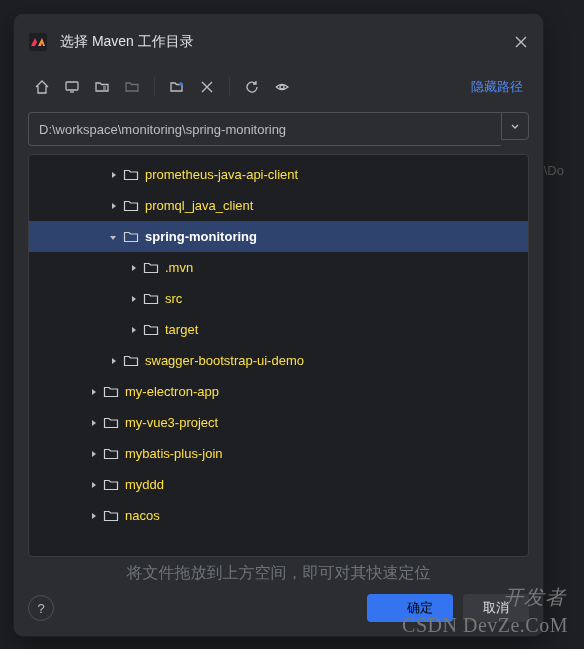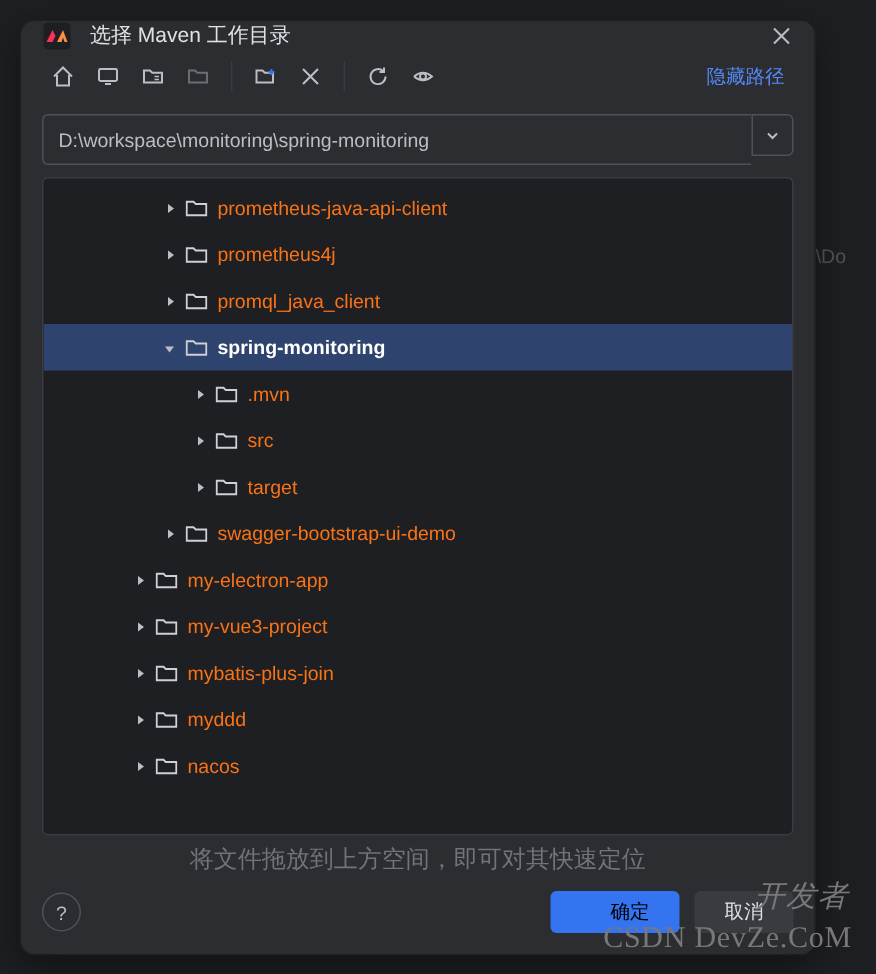--- a/index.html
+++ b/index.html
@@ -14,21 +14,21 @@
   position: absolute; left: 13px; top: 13px;
   width: 531px; height: 624px;
   background: #2b2d30;
   border: 1px solid #1e1f22;
   border-radius: 10px;
   display: flex; flex-direction: column;
   box-shadow: 0 8px 24px rgba(0,0,0,.4);
 }
 .titlebar {
   display: flex; align-items: center;
-  padding: 0 14px; gap: 12px;
+  padding: 18px 14px; gap: 12px;
 }
 .app-icon {
   width: 20px; height: 20px; position: relative;
 }
 .app-icon svg { width: 20px; height: 20px; }
 .title { font-size: 14px; color: #dfe1e5; flex: 1; }
 .close-x { width: 16px; height: 16px; cursor: pointer; }
 .toolbar {
   display: flex; align-items: center;
   padding: 4px 14px 8px; gap: 2px; justify-content: center;
@@ -74,21 +74,21 @@
   cursor: pointer;
 }
 .node.selected { background: #2e436e; font-weight: bold; }
 .indent { display: inline-block; height: 1px; }
 .arrow {
   width: 16px; height: 16px;
   display: flex; align-items: center; justify-content: center;
   flex-shrink: 0;
 }
 .folder-ic { width: 16px; height: 16px; margin: 0 6px 0 2px; flex-shrink: 0; }
-.node-label { color: #f97316; white-space: nowrap; }
+.node-label { color: #fde047; white-space: nowrap; }
 .node.selected .node-label { color: #fff; }
 .hint {
   text-align: center; font-size: 16px;
   color: #6f737a; padding: 6px 0 10px;
 }
 .footer {
   display: flex; align-items: center;
   padding: 0 14px 14px; gap: 10px;
 }
 .help {
@@ -219,32 +219,20 @@
         <div class="node">
           <span class="indent" style="width:76px"></span>
           <span class="arrow">
             <svg width="12" height="12" viewBox="0 0 12 12">
               <path d="M5 3 L9 6 L5 9 Z" fill="#bcbec4"></path>
             </svg>
           </span>
           <span class="folder-ic"><svg viewBox="0 0 16 16">
               <path d="M1.5 3.5 H6 L7.5 5 H14.5 V12.5 H1.5 Z" fill="none" stroke="#ced0d6" stroke-width="1.2"></path>
             </svg></span>
-          <span class="node-label">prometheus4j</span>
-        </div>
-        <div class="node">
-          <span class="indent" style="width:76px"></span>
-          <span class="arrow">
-            <svg width="12" height="12" viewBox="0 0 12 12">
-              <path d="M5 3 L9 6 L5 9 Z" fill="#bcbec4"></path>
-            </svg>
-          </span>
-          <span class="folder-ic"><svg viewBox="0 0 16 16">
-              <path d="M1.5 3.5 H6 L7.5 5 H14.5 V12.5 H1.5 Z" fill="none" stroke="#ced0d6" stroke-width="1.2"></path>
-            </svg></span>
           <span class="node-label">promql_java_client</span>
         </div>
         <div class="node selected">
           <span class="indent" style="width:76px"></span>
           <span class="arrow">
             <svg width="12" height="12" viewBox="0 0 12 12">
               <path d="M3 5 L9 5 L6 9 Z" fill="#bcbec4"></path>
             </svg>
           </span>
           <span class="folder-ic"><svg viewBox="0 0 16 16">

